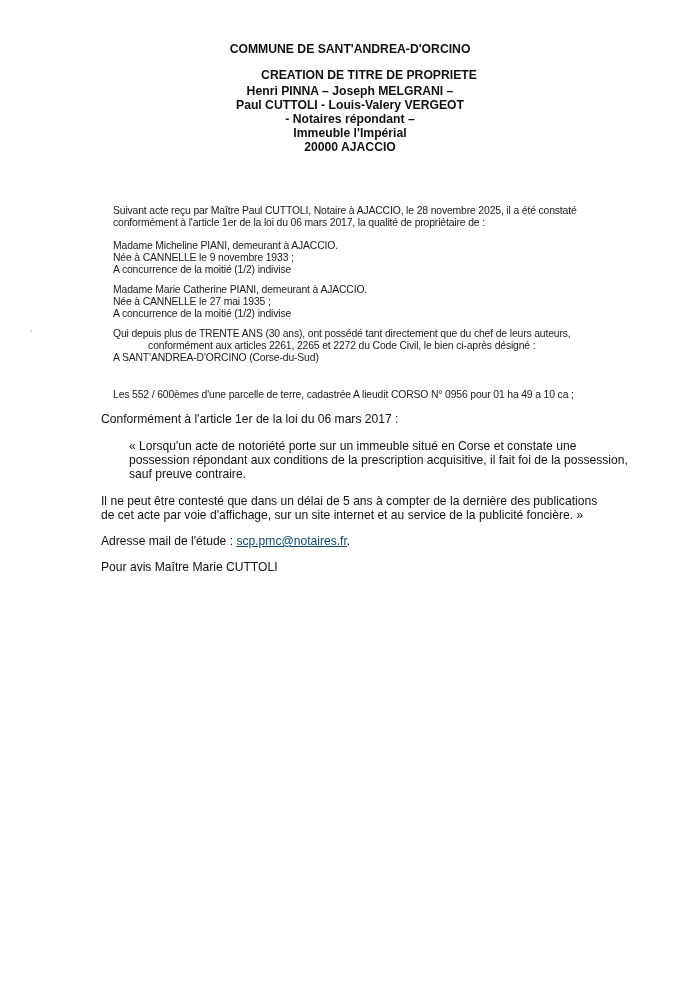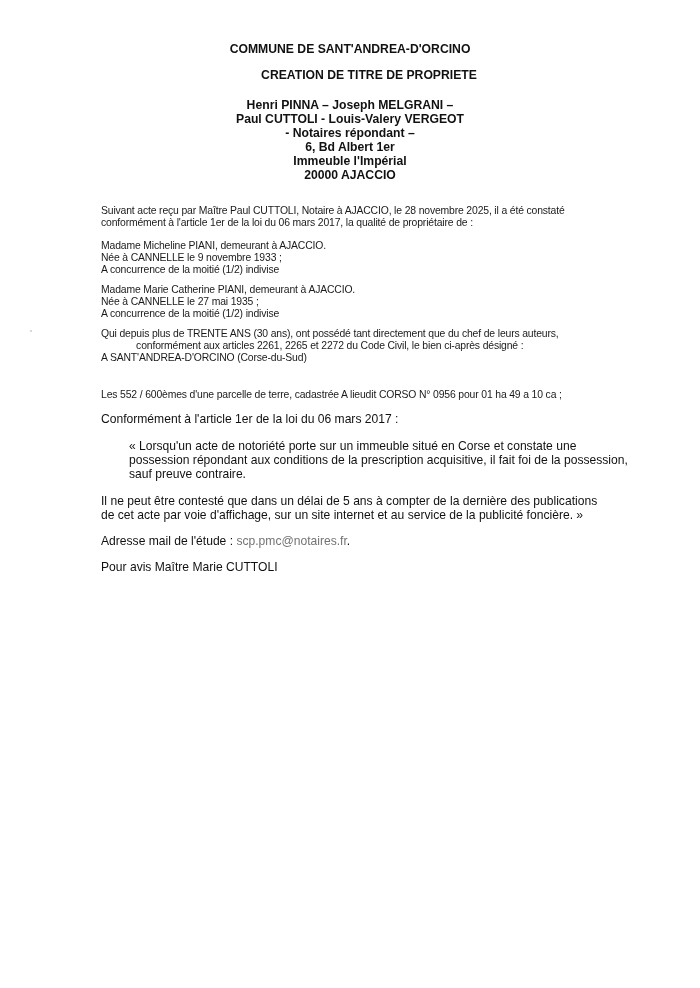--- a/index.html
+++ b/index.html
@@ -4,43 +4,42 @@
   <style>
     html, body { margin: 0; padding: 0; background: #ffffff; }
     body { width: 700px; height: 988px; position: relative; overflow: hidden;
            font-family: "Liberation Sans", sans-serif; color: #111; }
     .page { position: absolute; left: 0; top: 0; width: 700px; height: 988px; background: #fff; }
     .hdr { position: absolute; left: 0; width: 700px; text-align: center; font-weight: bold;
            font-size: 12.2px; line-height: 14px; color: #111; }
     .hdr .ln { display: block; white-space: nowrap; }
     .small { position: absolute; left: 101px; font-size: 10.4px; line-height: 11.8px; white-space: nowrap;
              color: #1a1a1a; letter-spacing: -0.15px; }
-    .small .ln { display: block; }
+    .small .ln { display: block; margin-left: 12px; }
     .big { position: absolute; left: 101px; font-size: 12.1px; line-height: 14px; white-space: nowrap; color: #111; }
     .big .ln { display: block; }
-    .link { color: #737373; }
+    .link { text-decoration: underline; color: #0c4a6e; }
     .speck { position: absolute; left: 30px; top: 330px; width: 2px; height: 2px; background: #ccc; border-radius: 1px; }
   </style>
 </head>
 <body>
 
 <div class="page">
   <div class="speck"></div>
 
   <div class="hdr" style="top:42px;">
     <span class="ln">COMMUNE DE SANT'ANDREA-D'ORCINO</span>
   </div>
   <div class="hdr" style="top:68px;padding-left:19px;">
     <span class="ln">CREATION DE TITRE DE PROPRIETE</span>
   </div>
-  <div class="hdr" style="top:98px;">
+  <div class="hdr" style="top:84px;">
     <span class="ln">Henri PINNA – Joseph MELGRANI –</span>
     <span class="ln">Paul CUTTOLI - Louis-Valery VERGEOT</span>
     <span class="ln">- Notaires répondant –</span>
-    <span class="ln">6, Bd Albert 1er</span>
     <span class="ln">Immeuble l'Impérial</span>
     <span class="ln">20000 AJACCIO</span>
   </div>
 
   <div class="small" style="top:205px;">
     <span class="ln">Suivant acte reçu par Maître Paul CUTTOLI, Notaire à AJACCIO, le 28 novembre 2025, il a été constaté</span>
     <span class="ln">conformément à l'article 1er de la loi du 06 mars 2017, la qualité de propriétaire de :</span>
   </div>
 
   <div class="small" style="top:240px;">

